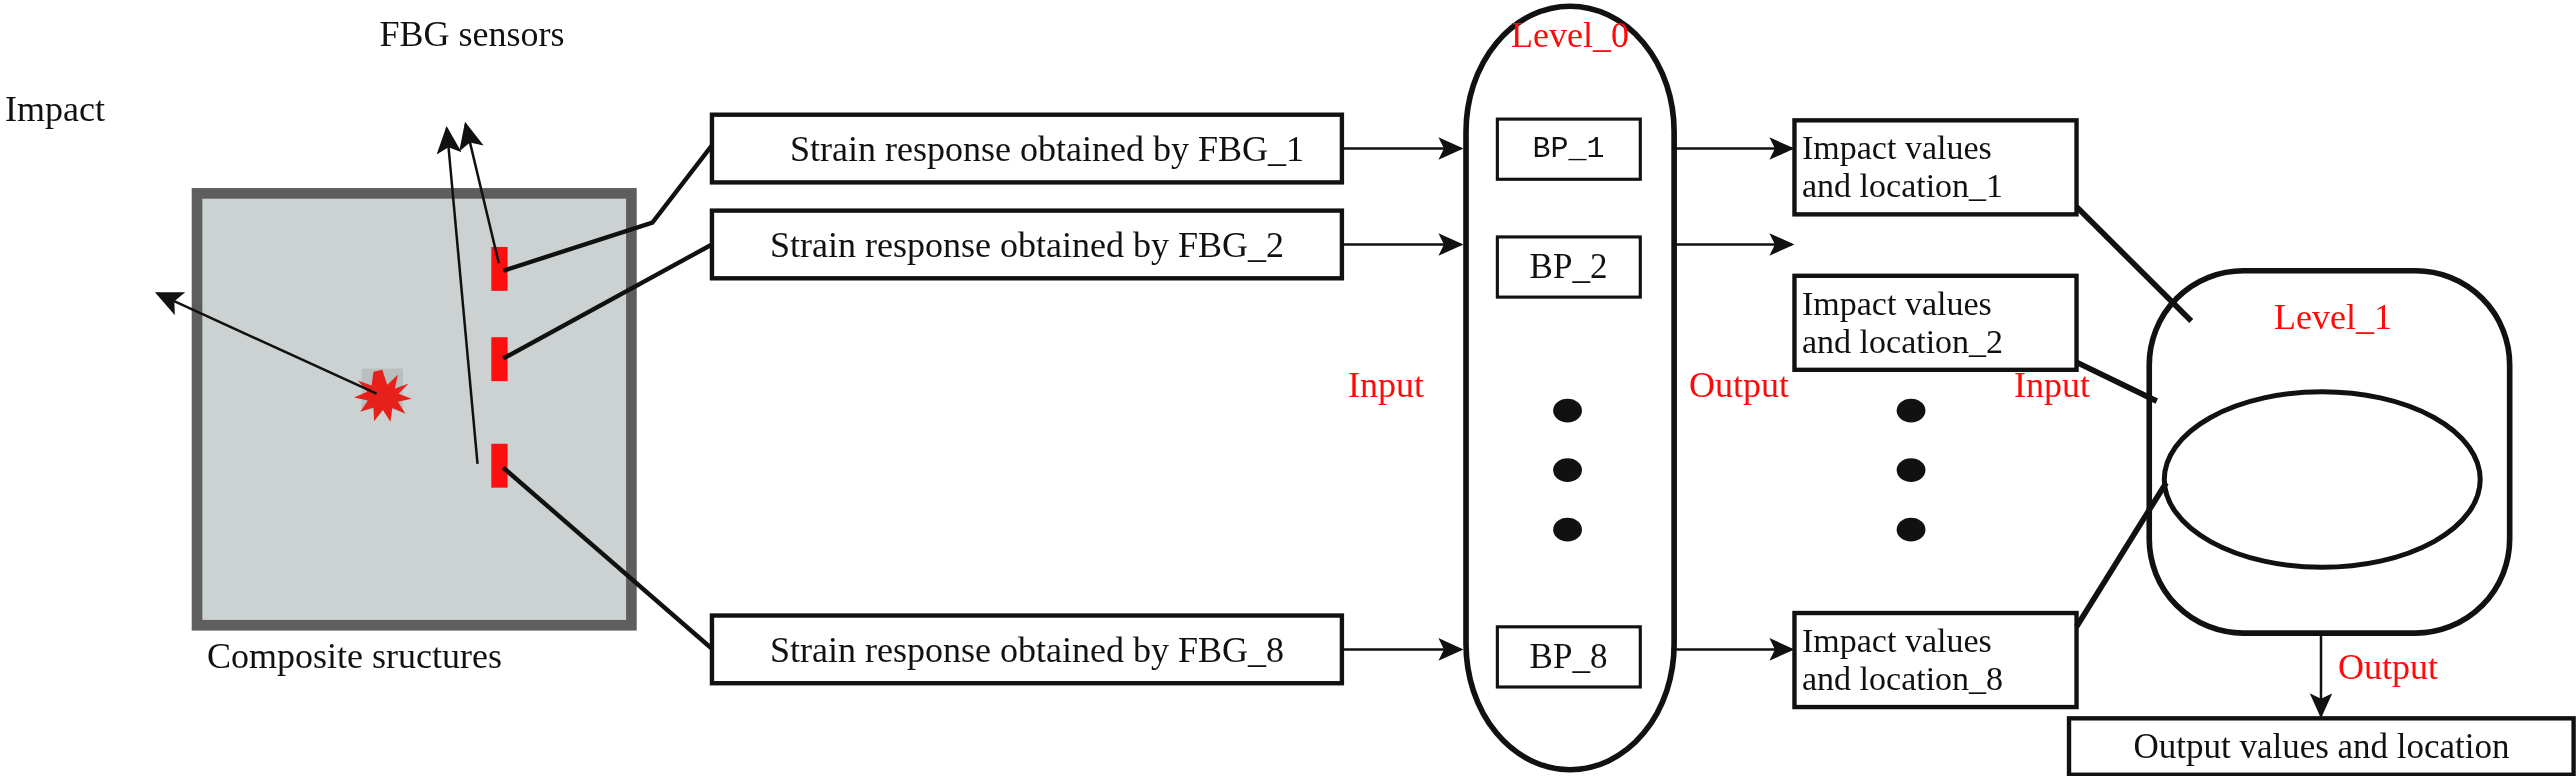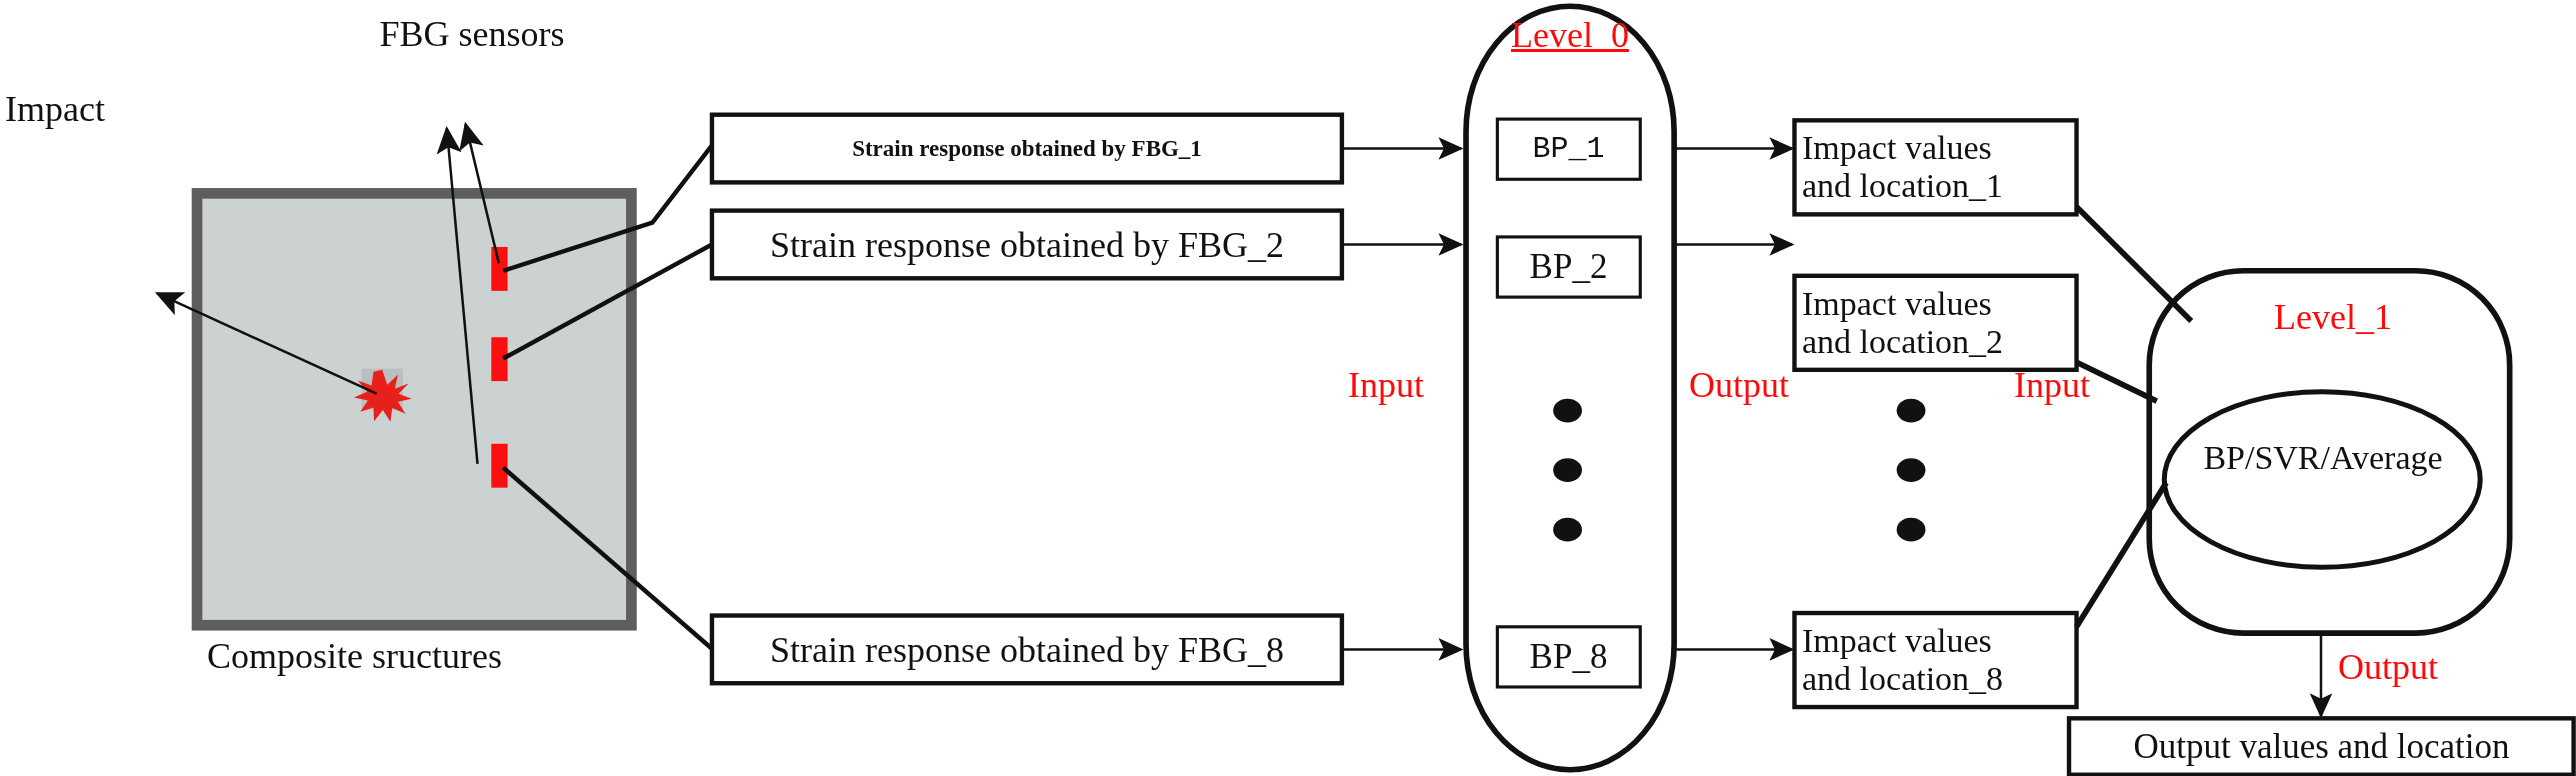--- a/index.html
+++ b/index.html
@@ -159,31 +159,31 @@
 
   <div style="position:absolute;left:331px;top:12.5px;width:282px;text-align:center;
               font-size:36px;color:#111;">FBG  sensors</div>
 
   <div style="position:absolute;left:5px;top:88px;width:163px;text-align:left;
               font-size:36px;color:#111;">Impact</div>
 
   <div style="position:absolute;left:207px;top:635px;width:439px;text-align:left;
               font-size:36px;color:#111;">Composite sructures</div>
 
-  <div style="position:absolute;left:712px;top:115px;width:630px;height:68px;
-              display:flex;align-items:center;justify-content:center;font-size:23px;color:#111;font-weight:bold;">Strain response obtained by FBG_1</div>
+  <div style="position:absolute;left:732px;top:115px;width:630px;height:68px;
+              display:flex;align-items:center;justify-content:center;font-size:36px;color:#111;">Strain response obtained by FBG_1</div>
 
   <div style="position:absolute;left:712px;top:211px;width:630px;height:68px;
               display:flex;align-items:center;justify-content:center;font-size:36px;color:#111;">Strain response obtained by FBG_2</div>
 
   <div style="position:absolute;left:712px;top:616px;width:630px;height:68px;
               display:flex;align-items:center;justify-content:center;font-size:36px;color:#111;">Strain response obtained by FBG_8</div>
 
   <div style="position:absolute;left:1466px;top:14px;width:208px;text-align:center;
-              font-size:36px;color:#ff0a0a;text-decoration:underline;">Level_0</div>
+              font-size:36px;color:#ff0a0a;">Level_0</div>
 
   <div style="position:absolute;left:1497px;top:119px;width:143px;height:60px;
               display:flex;align-items:center;justify-content:center;font-size:30px;color:#111;font-family:Liberation Mono, monospace;">BP_1</div>
 
   <div style="position:absolute;left:1497px;top:237px;width:143px;height:60px;
               display:flex;align-items:center;justify-content:center;font-size:35px;color:#111;">BP_2</div>
 
   <div style="position:absolute;left:1497px;top:627px;width:143px;height:60px;
               display:flex;align-items:center;justify-content:center;font-size:35px;color:#111;text-align:right;">BP_8</div>
 
@@ -213,22 +213,20 @@
   <div style="position:absolute;left:1802px;top:613px;width:276px;height:94px;
               display:flex;flex-direction:column;align-items:flex-start;justify-content:center;
               font-size:34px;line-height:1.12;color:#111;">
     <span>Impact values</span>
     <span>and location_8</span>
   </div>
 
   <div style="position:absolute;left:2220px;top:288px;width:226px;text-align:center;
               font-size:36px;color:#ff0a0a;margin-top:8px;">Level_1</div>
 
-  <div style="position:absolute;left:2165px;top:439px;width:316px;text-align:center;
-              font-size:34px;color:#111;">BP/SVR/Average</div>
 
   <div style="position:absolute;left:2338px;top:646px;width:188px;text-align:left;
               font-size:36px;color:#ff0a0a;">Output</div>
 
   <div style="position:absolute;left:2069px;top:719px;width:505px;height:56px;
               display:flex;align-items:center;justify-content:center;font-size:35px;color:#111;">Output values and location</div>
 
 </div>
 
 

